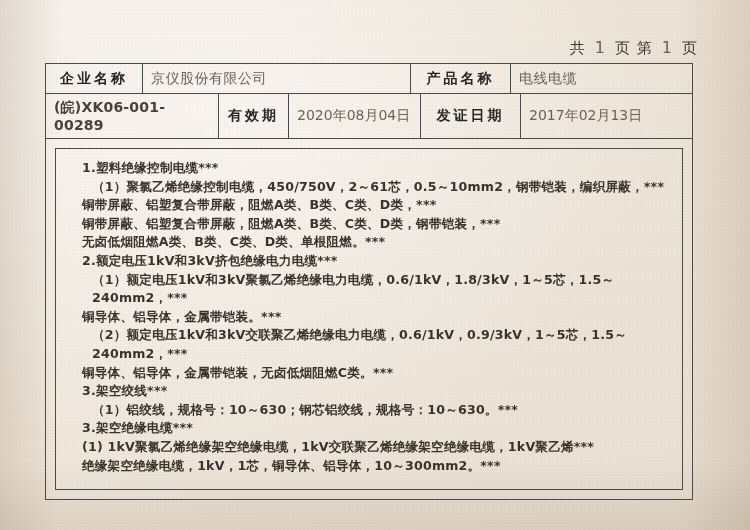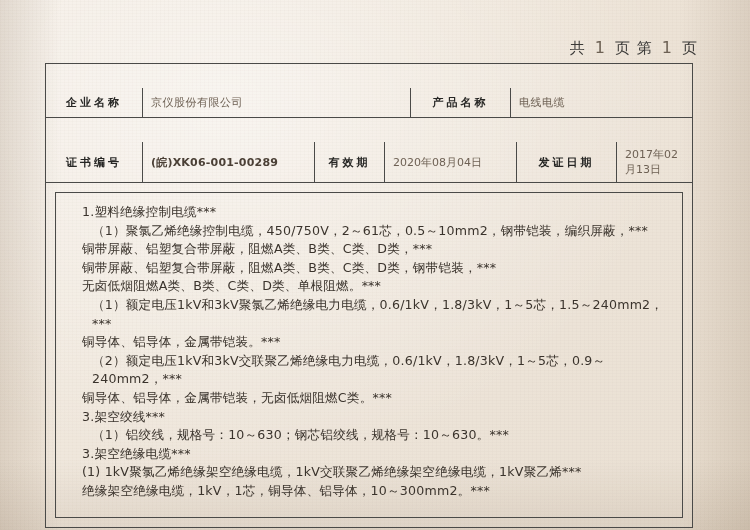--- a/index.html
+++ b/index.html
@@ -81,24 +81,23 @@
   .row {
     display: flex;
     border-bottom: 1.4px solid #4a4a48;
     box-sizing: border-box;
   }
   .cell {
     box-sizing: border-box;
     padding: 5px 8px;
     display: flex;
     align-items: center;
-    font-size: 11px;
+    font-size: 14px;
     color: #2e2e2c;
     min-height: 29px;
-    margin-top: 24px;
   }
   .cell + .cell {
     border-left: 1.4px solid #4a4a48;
   }
   .label-cell {
     font-weight: bold;
     letter-spacing: 3px;
     justify-content: center;
     color: #262624;
   }
@@ -128,21 +127,21 @@
     box-sizing: border-box;
     padding: 10px 14px 14px 14px;
     min-height: 326px;
   }
   .scope-line {
     font-size: 12.6px;
     line-height: 18.6px;
     color: #3a332c;
     letter-spacing: 0.2px;
     white-space: pre-wrap;
-    font-weight: normal;
+    font-weight: bold;
   }
   .scope-line.indent-1 { padding-left: 12px; }
   .scope-line.indent-2 { padding-left: 22px; }
 </style>
 </head>
 <body>
 
 <div class="page">
   <div class="shade-left"></div>
   <div class="shade-right"></div>
@@ -159,38 +158,38 @@
   <div class="doc-frame">
 
     <div class="row">
       <div class="cell label-cell w-company-label">企业名称</div>
       <div class="cell value-cell w-company-value">京仪股份有限公司</div>
       <div class="cell label-cell w-product-label">产品名称</div>
       <div class="cell value-cell w-product-value">电线电缆</div>
     </div>
 
     <div class="row">
-      <div class="cell label-cell w-cert-label">证书编号</div>
       <div class="cell w-cert-value">(皖)XK06-001-00289</div>
       <div class="cell label-cell w-valid-label">有效期</div>
       <div class="cell w-valid-value">2020年08月04日</div>
       <div class="cell label-cell w-issue-label">发证日期</div>
       <div class="cell w-issue-value">2017年02月13日</div>
     </div>
 
     <div class="scope-outer" style="border-bottom:none;">
       <div class="scope-inner">
           <div class="scope-line indent-1">1.塑料绝缘控制电缆***</div>
           <div class="scope-line indent-2">（1）聚氯乙烯绝缘控制电缆，450/750V，2～61芯，0.5～10mm2，钢带铠装，编织屏蔽，***</div>
           <div class="scope-line indent-1">铜带屏蔽、铝塑复合带屏蔽，阻燃A类、B类、C类、D类，***</div>
           <div class="scope-line indent-1">铜带屏蔽、铝塑复合带屏蔽，阻燃A类、B类、C类、D类，钢带铠装，***</div>
           <div class="scope-line indent-1">无卤低烟阻燃A类、B类、C类、D类、单根阻燃。***</div>
+          <div class="scope-line indent-1">2.额定电压1kV和3kV挤包绝缘电力电缆***</div>
           <div class="scope-line indent-2">（1）额定电压1kV和3kV聚氯乙烯绝缘电力电缆，0.6/1kV，1.8/3kV，1～5芯，1.5～240mm2，***</div>
           <div class="scope-line indent-1">铜导体、铝导体，金属带铠装。***</div>
-          <div class="scope-line indent-2">（2）额定电压1kV和3kV交联聚乙烯绝缘电力电缆，0.6/1kV，1.8/3kV，1～5芯，0.9～240mm2，***</div>
+          <div class="scope-line indent-2">（2）额定电压1kV和3kV交联聚乙烯绝缘电力电缆，0.6/1kV，0.9/3kV，1～5芯，1.5～240mm2，***</div>
           <div class="scope-line indent-1">铜导体、铝导体，金属带铠装，无卤低烟阻燃C类。***</div>
           <div class="scope-line indent-1">3.架空绞线***</div>
           <div class="scope-line indent-2">（1）铝绞线，规格号：10～630；钢芯铝绞线，规格号：10～630。***</div>
           <div class="scope-line indent-1">3.架空绝缘电缆***</div>
           <div class="scope-line indent-1">(1) 1kV聚氯乙烯绝缘架空绝缘电缆，1kV交联聚乙烯绝缘架空绝缘电缆，1kV聚乙烯***</div>
           <div class="scope-line indent-1">绝缘架空绝缘电缆，1kV，1芯，铜导体、铝导体，10～300mm2。***</div>
         </div>
     </div>
 
   </div>

